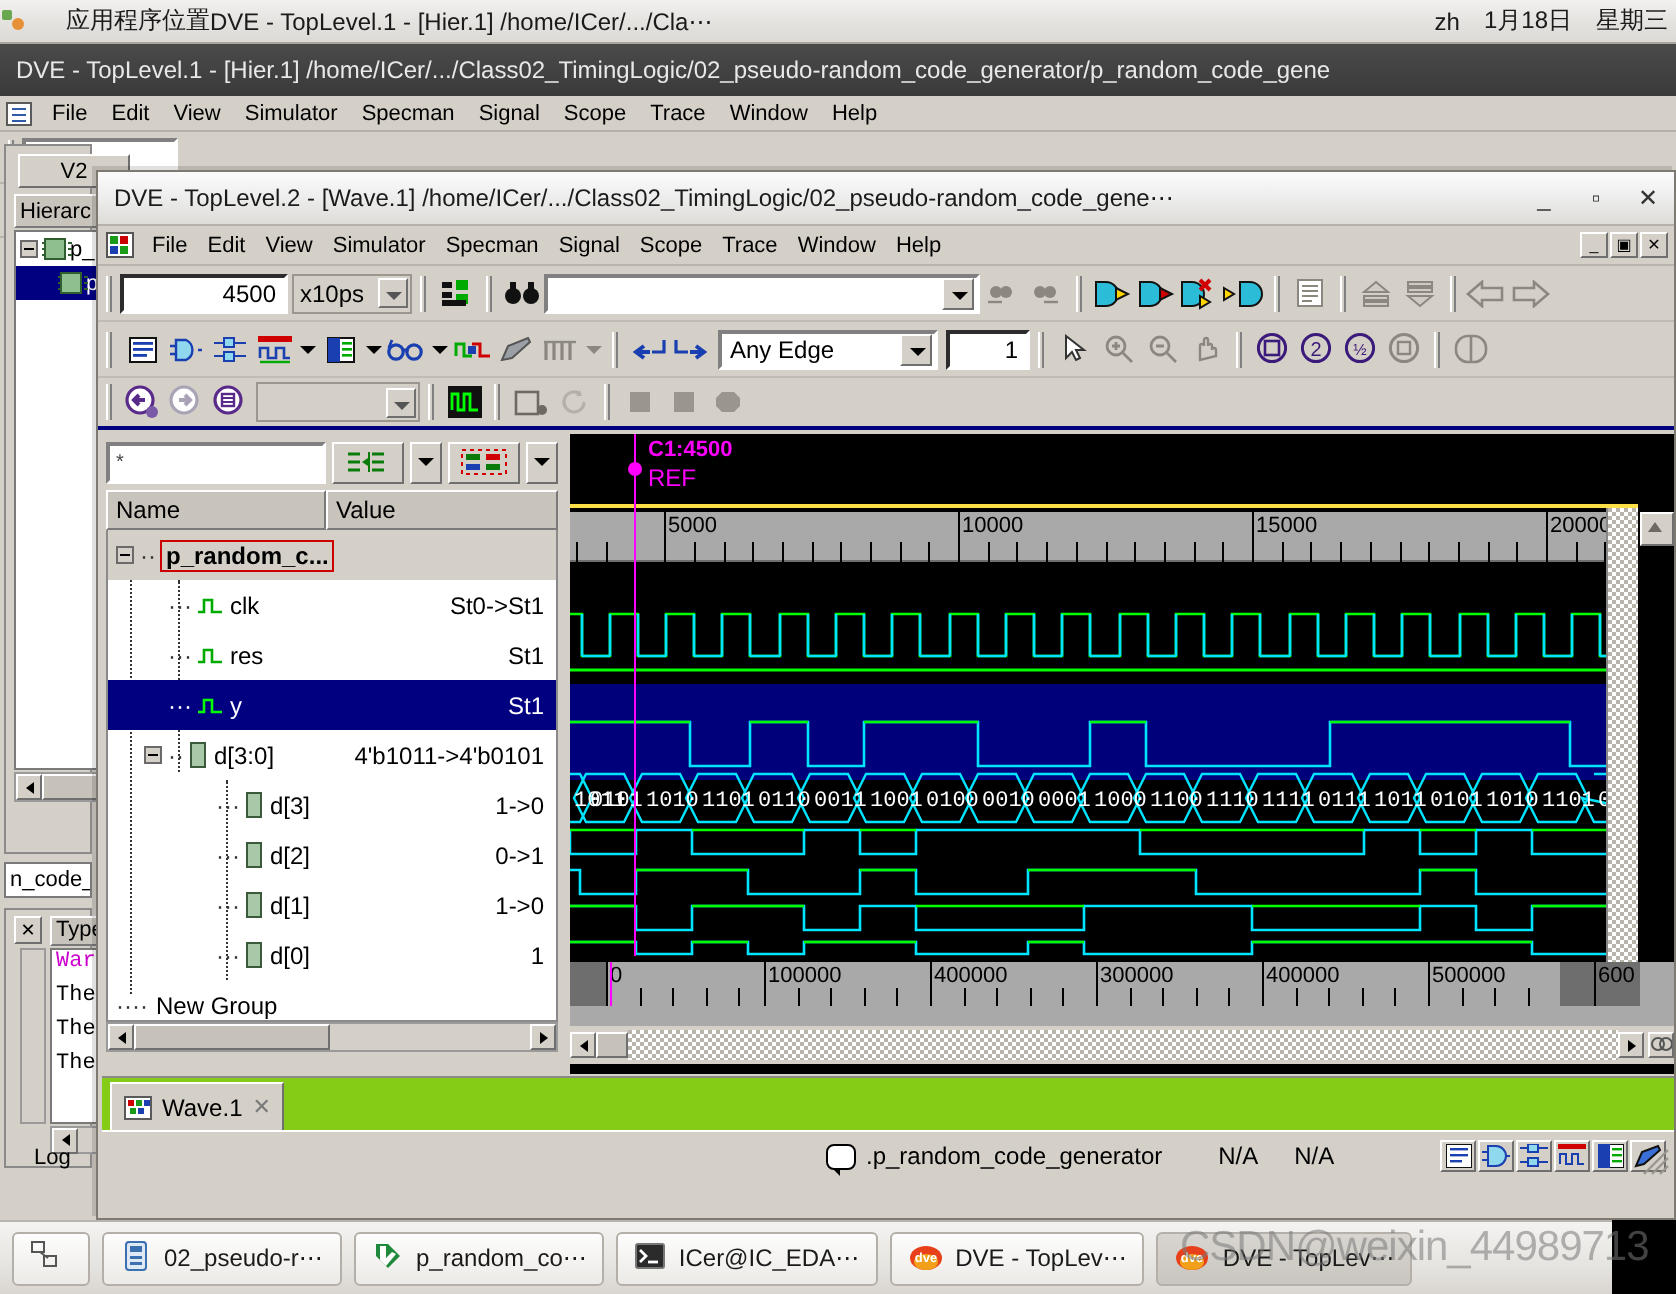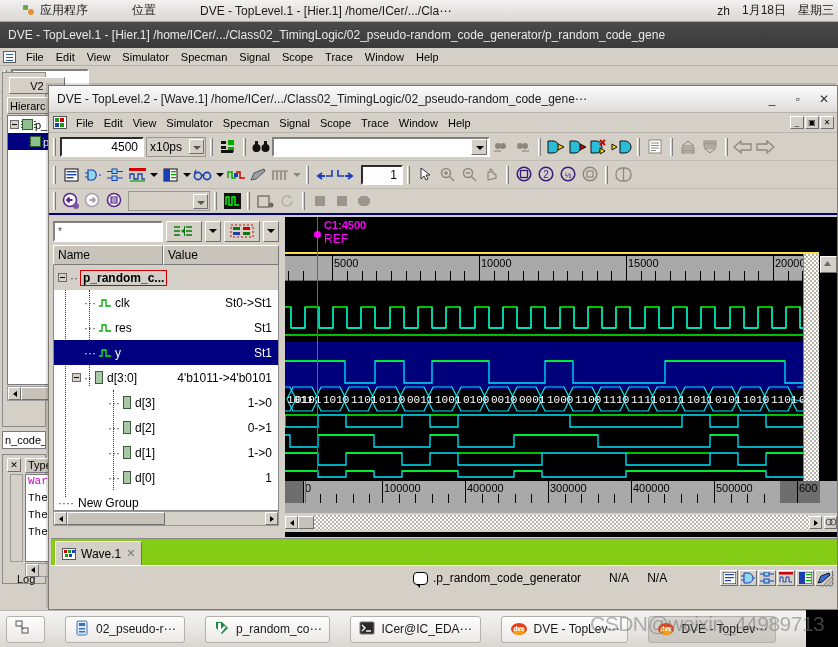--- a/index.html
+++ b/index.html
@@ -15,21 +15,21 @@
   }
   .root { position:absolute; inset:0; }
 
   
   #gnome-panel {
     position:absolute; left:0; top:0; width:838px; height:22px;
     background: linear-gradient(to bottom,#f2f1f0 0%,#e4e2df 55%,#dcdad5 100%);
     border-bottom:1px solid #a8a49e;
     display:flex; align-items:center; font-size:12px; color:#1a1a1a;
   }
-  #gnome-panel .pitem { padding:0 22px; display:flex; align-items:center; gap:5px; white-space:nowrap; }
+  #gnome-panel .pitem { padding:0 0; display:flex; align-items:center; gap:20px; white-space:nowrap; }
   #gnome-panel .right { margin-left:auto; display:flex; align-items:center; gap:12px; padding-right:4px; }
   .gicon { width:13px; height:13px; display:inline-block; position:relative; }
   .gicon::before{ content:""; position:absolute; left:1px; top:1px; width:5px;height:5px;background:#6aa84f;border-radius:1px;}
   .gicon::after{ content:""; position:absolute; left:6px; top:5px; width:6px;height:6px;background:#e69138;border-radius:50%;}
 
   
   #dve1 { position:absolute; left:0; top:22px; width:838px; height:588px; background:#d4d0c8; }
   #dve1-title {
     position:absolute; left:0; top:0; width:838px; height:26px;
     background: linear-gradient(to bottom,#4a4a4a 0%,#3a3a3a 100%);
@@ -171,21 +171,21 @@
                  display:flex; align-items:center; font-size:12px; gap:10px; }
   .bubble{width:15px;height:13px;border:1px solid #000;border-radius:4px;background:#fff;position:relative;flex:none;}
   .bubble::after{content:"";position:absolute;left:2px;bottom:-4px;width:0;height:0;border-left:4px solid transparent;border-top:4px solid #000;}
   #status-icons{ margin-left:auto; display:flex; gap:1px; padding-right:4px;}
   .sico{width:18px;height:16px;display:flex;align-items:center;justify-content:center;background:#d4d0c8;border:1px solid #fff;border-right-color:#6f6f6f;border-bottom-color:#6f6f6f;}
   #grip{position:absolute;right:2px;bottom:2px;width:14px;height:14px;}
 
   
   #taskbar { position:absolute; left:0; top:610px; width:806px; height:37px;
     background: linear-gradient(to bottom,#f4f3f1 0%,#e6e4e0 60%,#d9d6d1 100%); border-top:1px solid #b9b5ae;
-    display:flex; align-items:center; gap:20px; padding:0 6px; }
+    display:flex; align-items:center; gap:6px; padding:0 6px; }
   .tkbtn{ height:27px; min-width:120px; display:flex; align-items:center; gap:6px; padding:0 8px;
           background:linear-gradient(to bottom,#fdfdfd,#eceae6); border:1px solid #b4b0a9; border-radius:3px;
           font-size:12px; color:#1a1a1a; white-space:nowrap;}
   .tkbtn.first{min-width:32px;justify-content:center;}
   .tkbtn.active{ background:linear-gradient(to bottom,#d8d5d0,#c9c6c0); }
   #watermark{ position:absolute; left:590px; top:612px; font-size:21px; color:rgba(120,120,120,.55);
               font-family:"Liberation Sans",sans-serif; letter-spacing:-.5px; white-space:nowrap; pointer-events:none;}
 </style>
 </head>
 <body>
@@ -489,20 +489,24 @@
         <svg width="20" height="14" viewBox="0 0 20 14">
             <path d="M18 2 V8 H12" stroke="#1a3fb0" fill="none" stroke-width="1.6"></path>
             <path d="M11 8 L5 8 M8 5 L4 8 L8 11" stroke="#1a3fb0" fill="none" stroke-width="2"></path>
           </svg>
       </div>
       <div class="tbtn">
         <svg width="20" height="14" viewBox="0 0 20 14">
             <path d="M2 2 V8 H8" stroke="#1a3fb0" fill="none" stroke-width="1.6"></path>
             <path d="M9 8 L15 8 M12 5 L16 8 L12 11" stroke="#1a3fb0" fill="none" stroke-width="2"></path>
           </svg>
+      </div>
+      <div class="combo" style="width:110px;margin-left:2px;">
+        <span class="val">Any Edge</span>
+        <span class="arrow"></span>
       </div>
       <div class="tfield" style="width:42px;margin-left:4px;">1</div>
       <div class="sep"></div>
       <div class="tbtn">
         <svg width="14" height="15" viewBox="0 0 14 15">
             <path d="M3 1 L3 12 L6 9 L8 13 L10 12 L8 8 L12 8 Z" fill="#fff" stroke="#333"></path>
           </svg>
       </div>
       <div class="tbtn">
         <svg width="15" height="15" viewBox="0 0 15 15">

